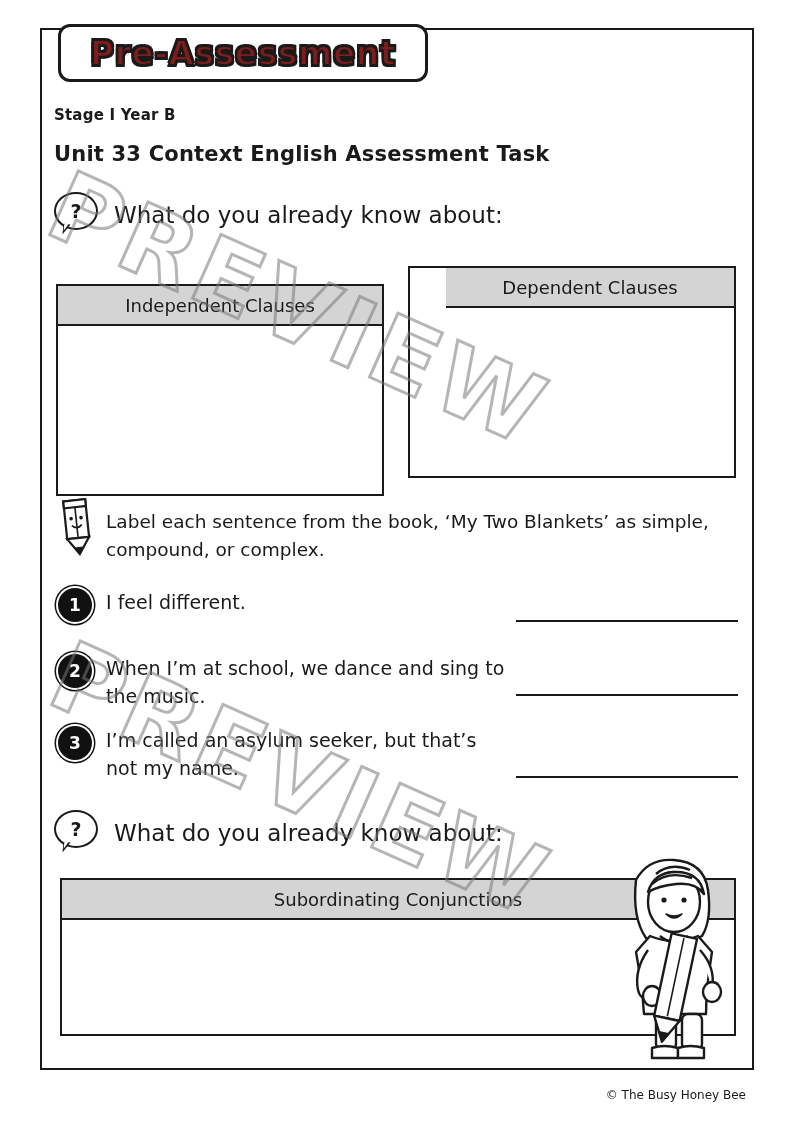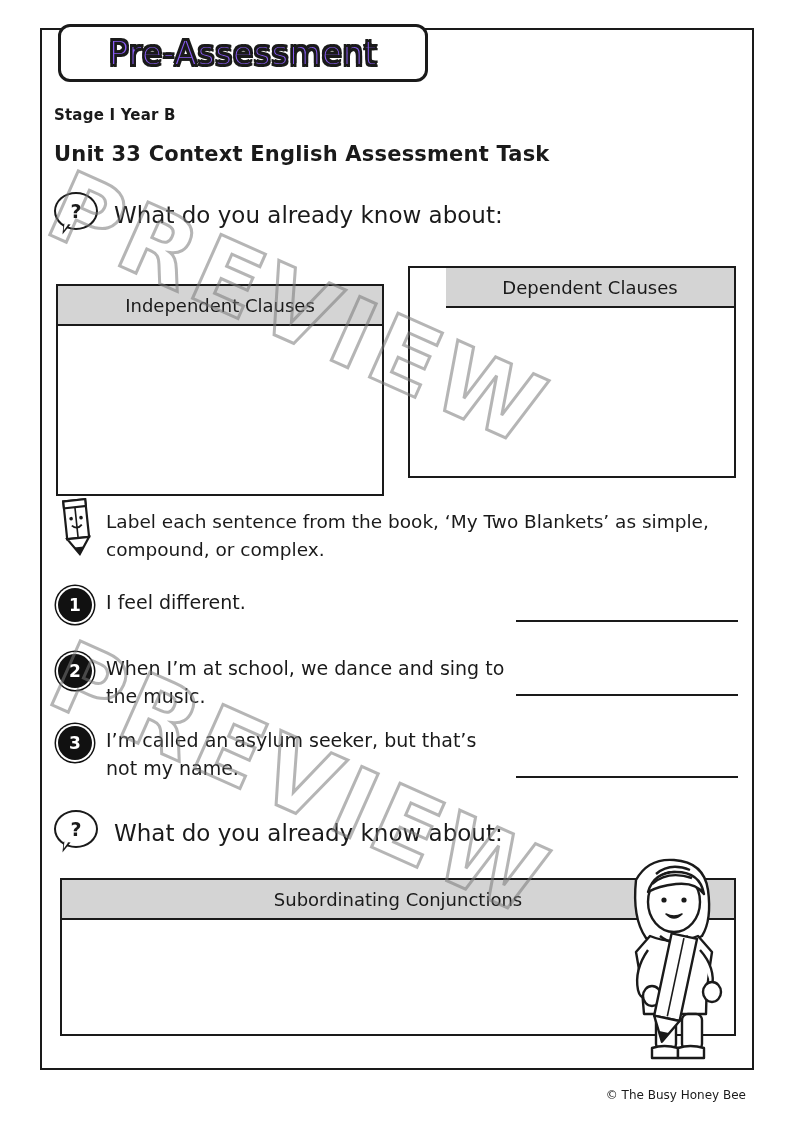--- a/index.html
+++ b/index.html
@@ -39,23 +39,23 @@
     border: 3px solid #1a1a1a;
     border-radius: 12px;
     box-sizing: border-box;
     display: flex;
     align-items: center;
     justify-content: center;
   }
   .title-text {
     font-family: "DejaVu Sans", sans-serif;
     font-size: 33px;
-    font-weight: normal;
+    font-weight: bold;
     letter-spacing: 0.5px;
-    color: #8b5cf6;
+    color: #7f1d1d;
     -webkit-text-stroke: 2px #1a1a1a;
     text-shadow:
       -1.6px -1.6px 0 #1a1a1a,
        1.6px -1.6px 0 #1a1a1a,
       -1.6px  1.6px 0 #1a1a1a,
        1.6px  1.6px 0 #1a1a1a;
     white-space: nowrap;
   }
 
   

